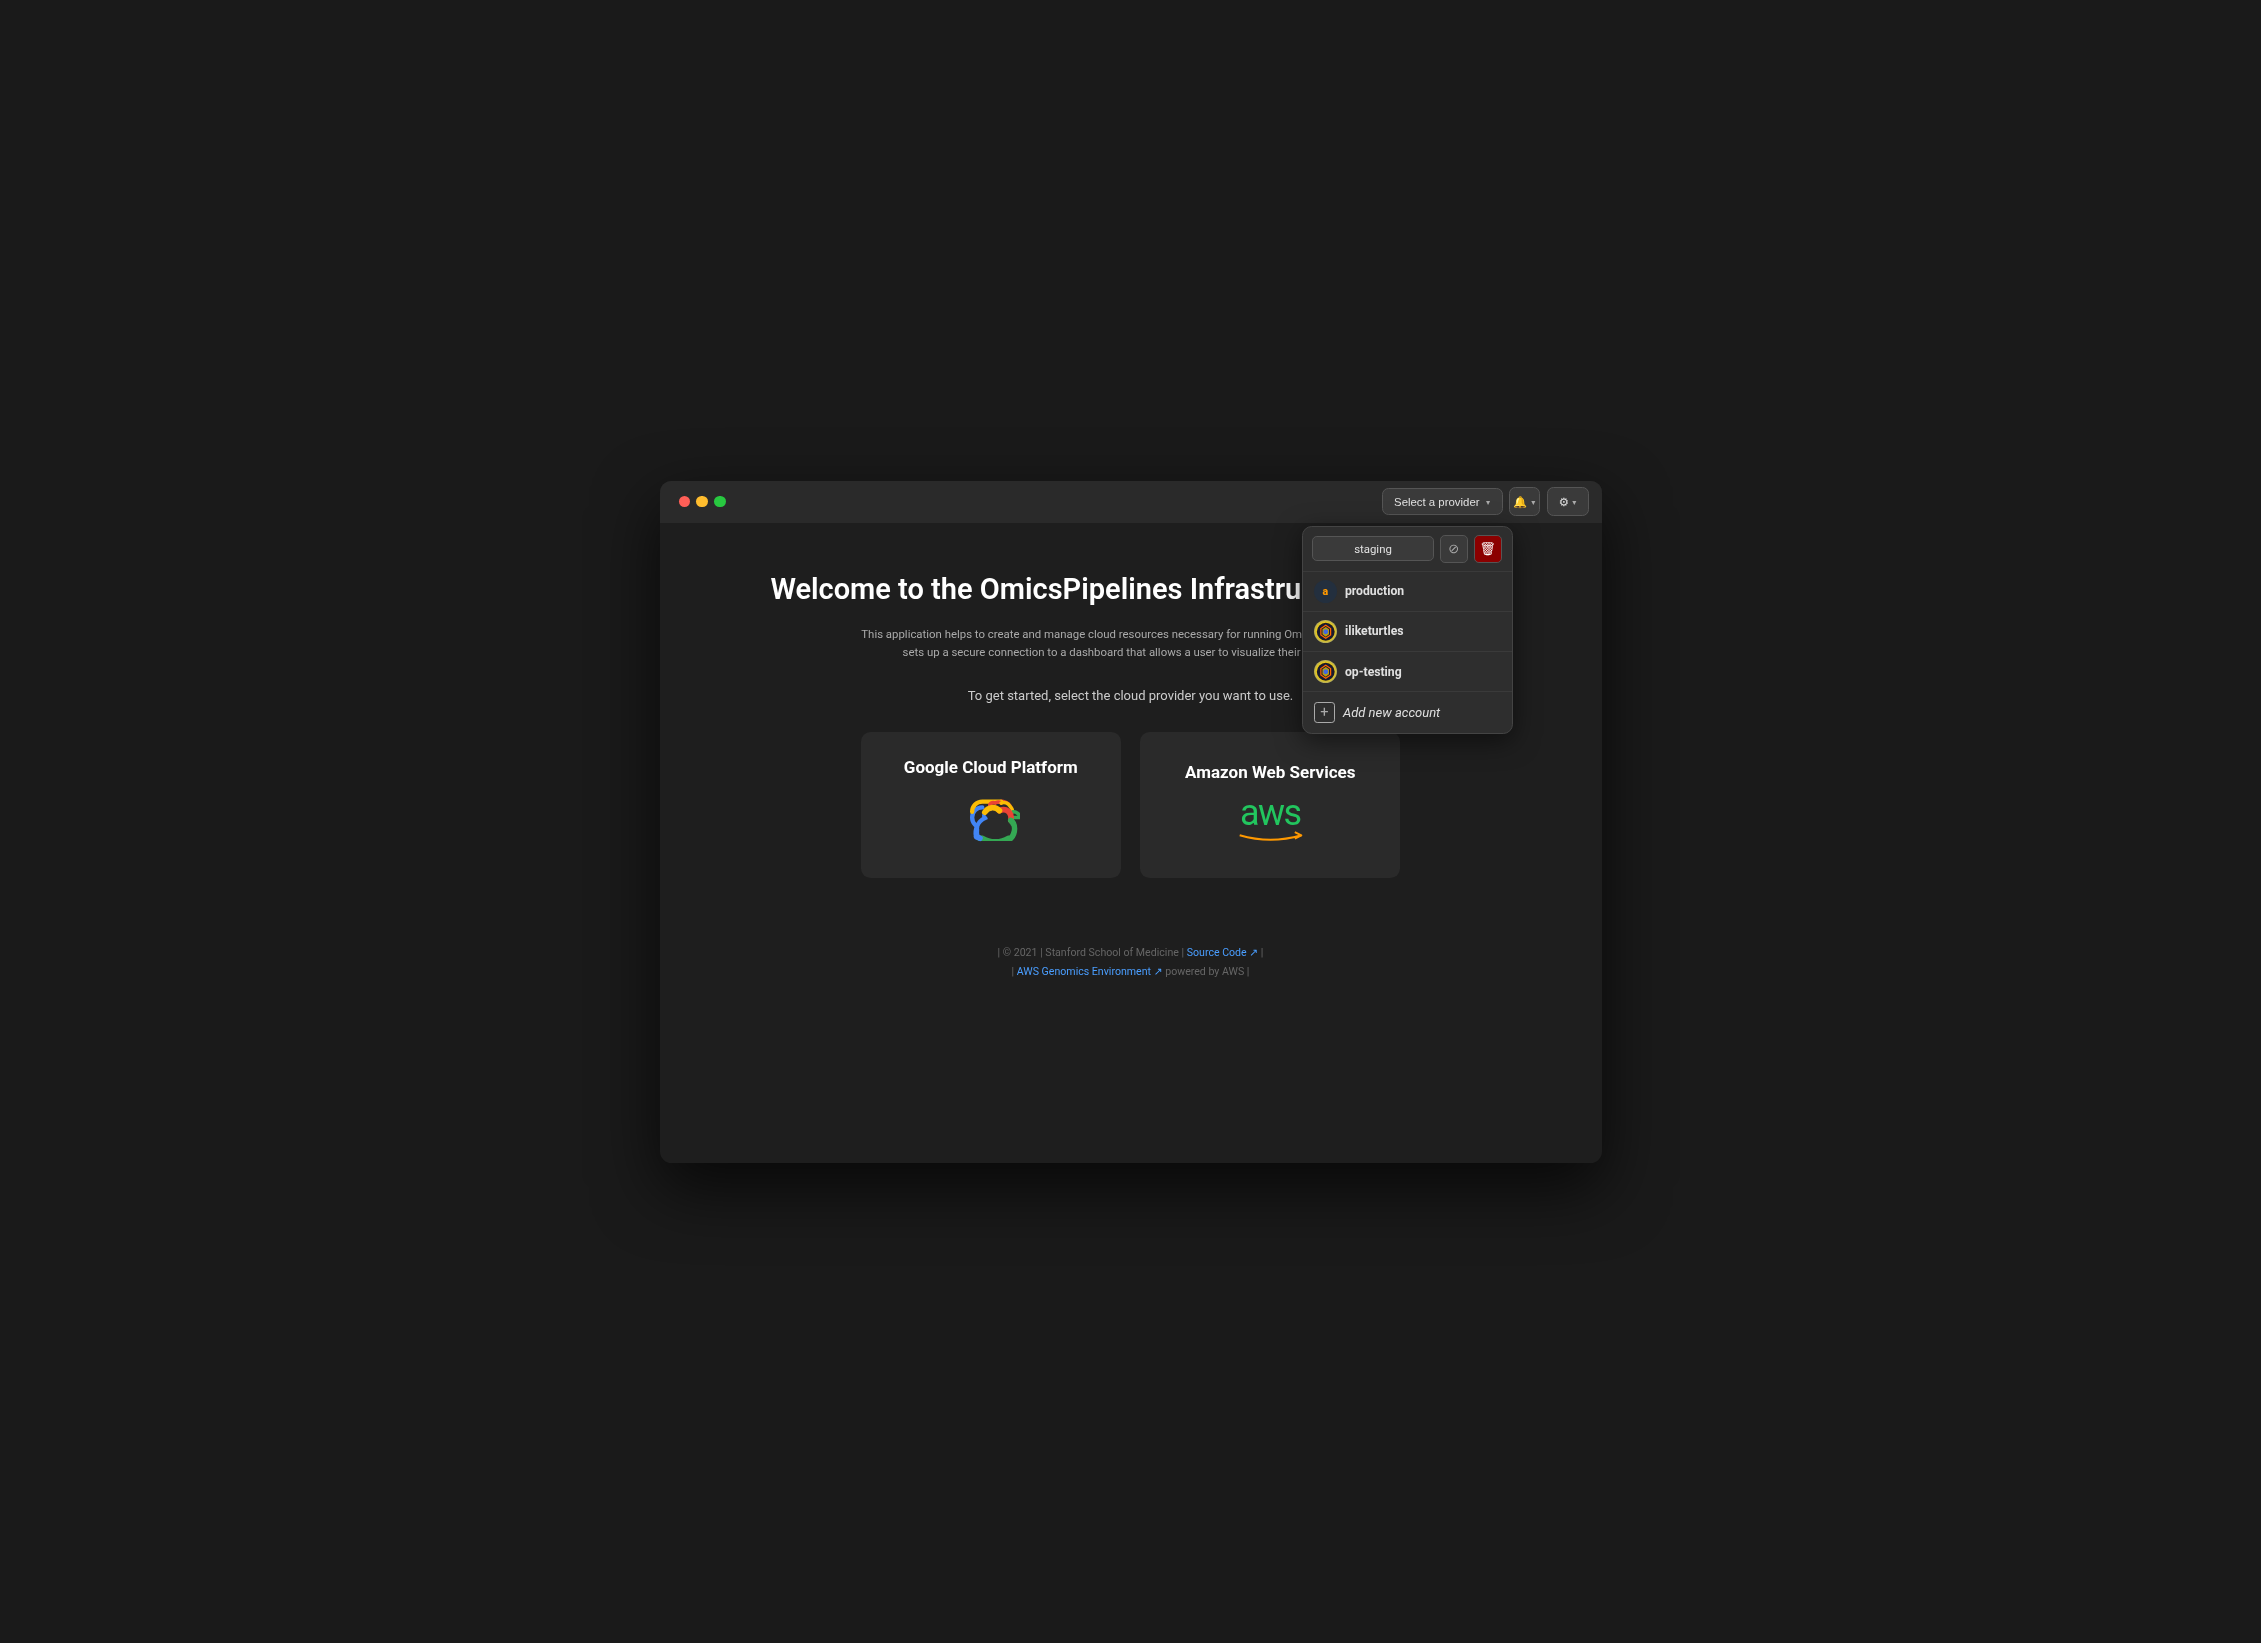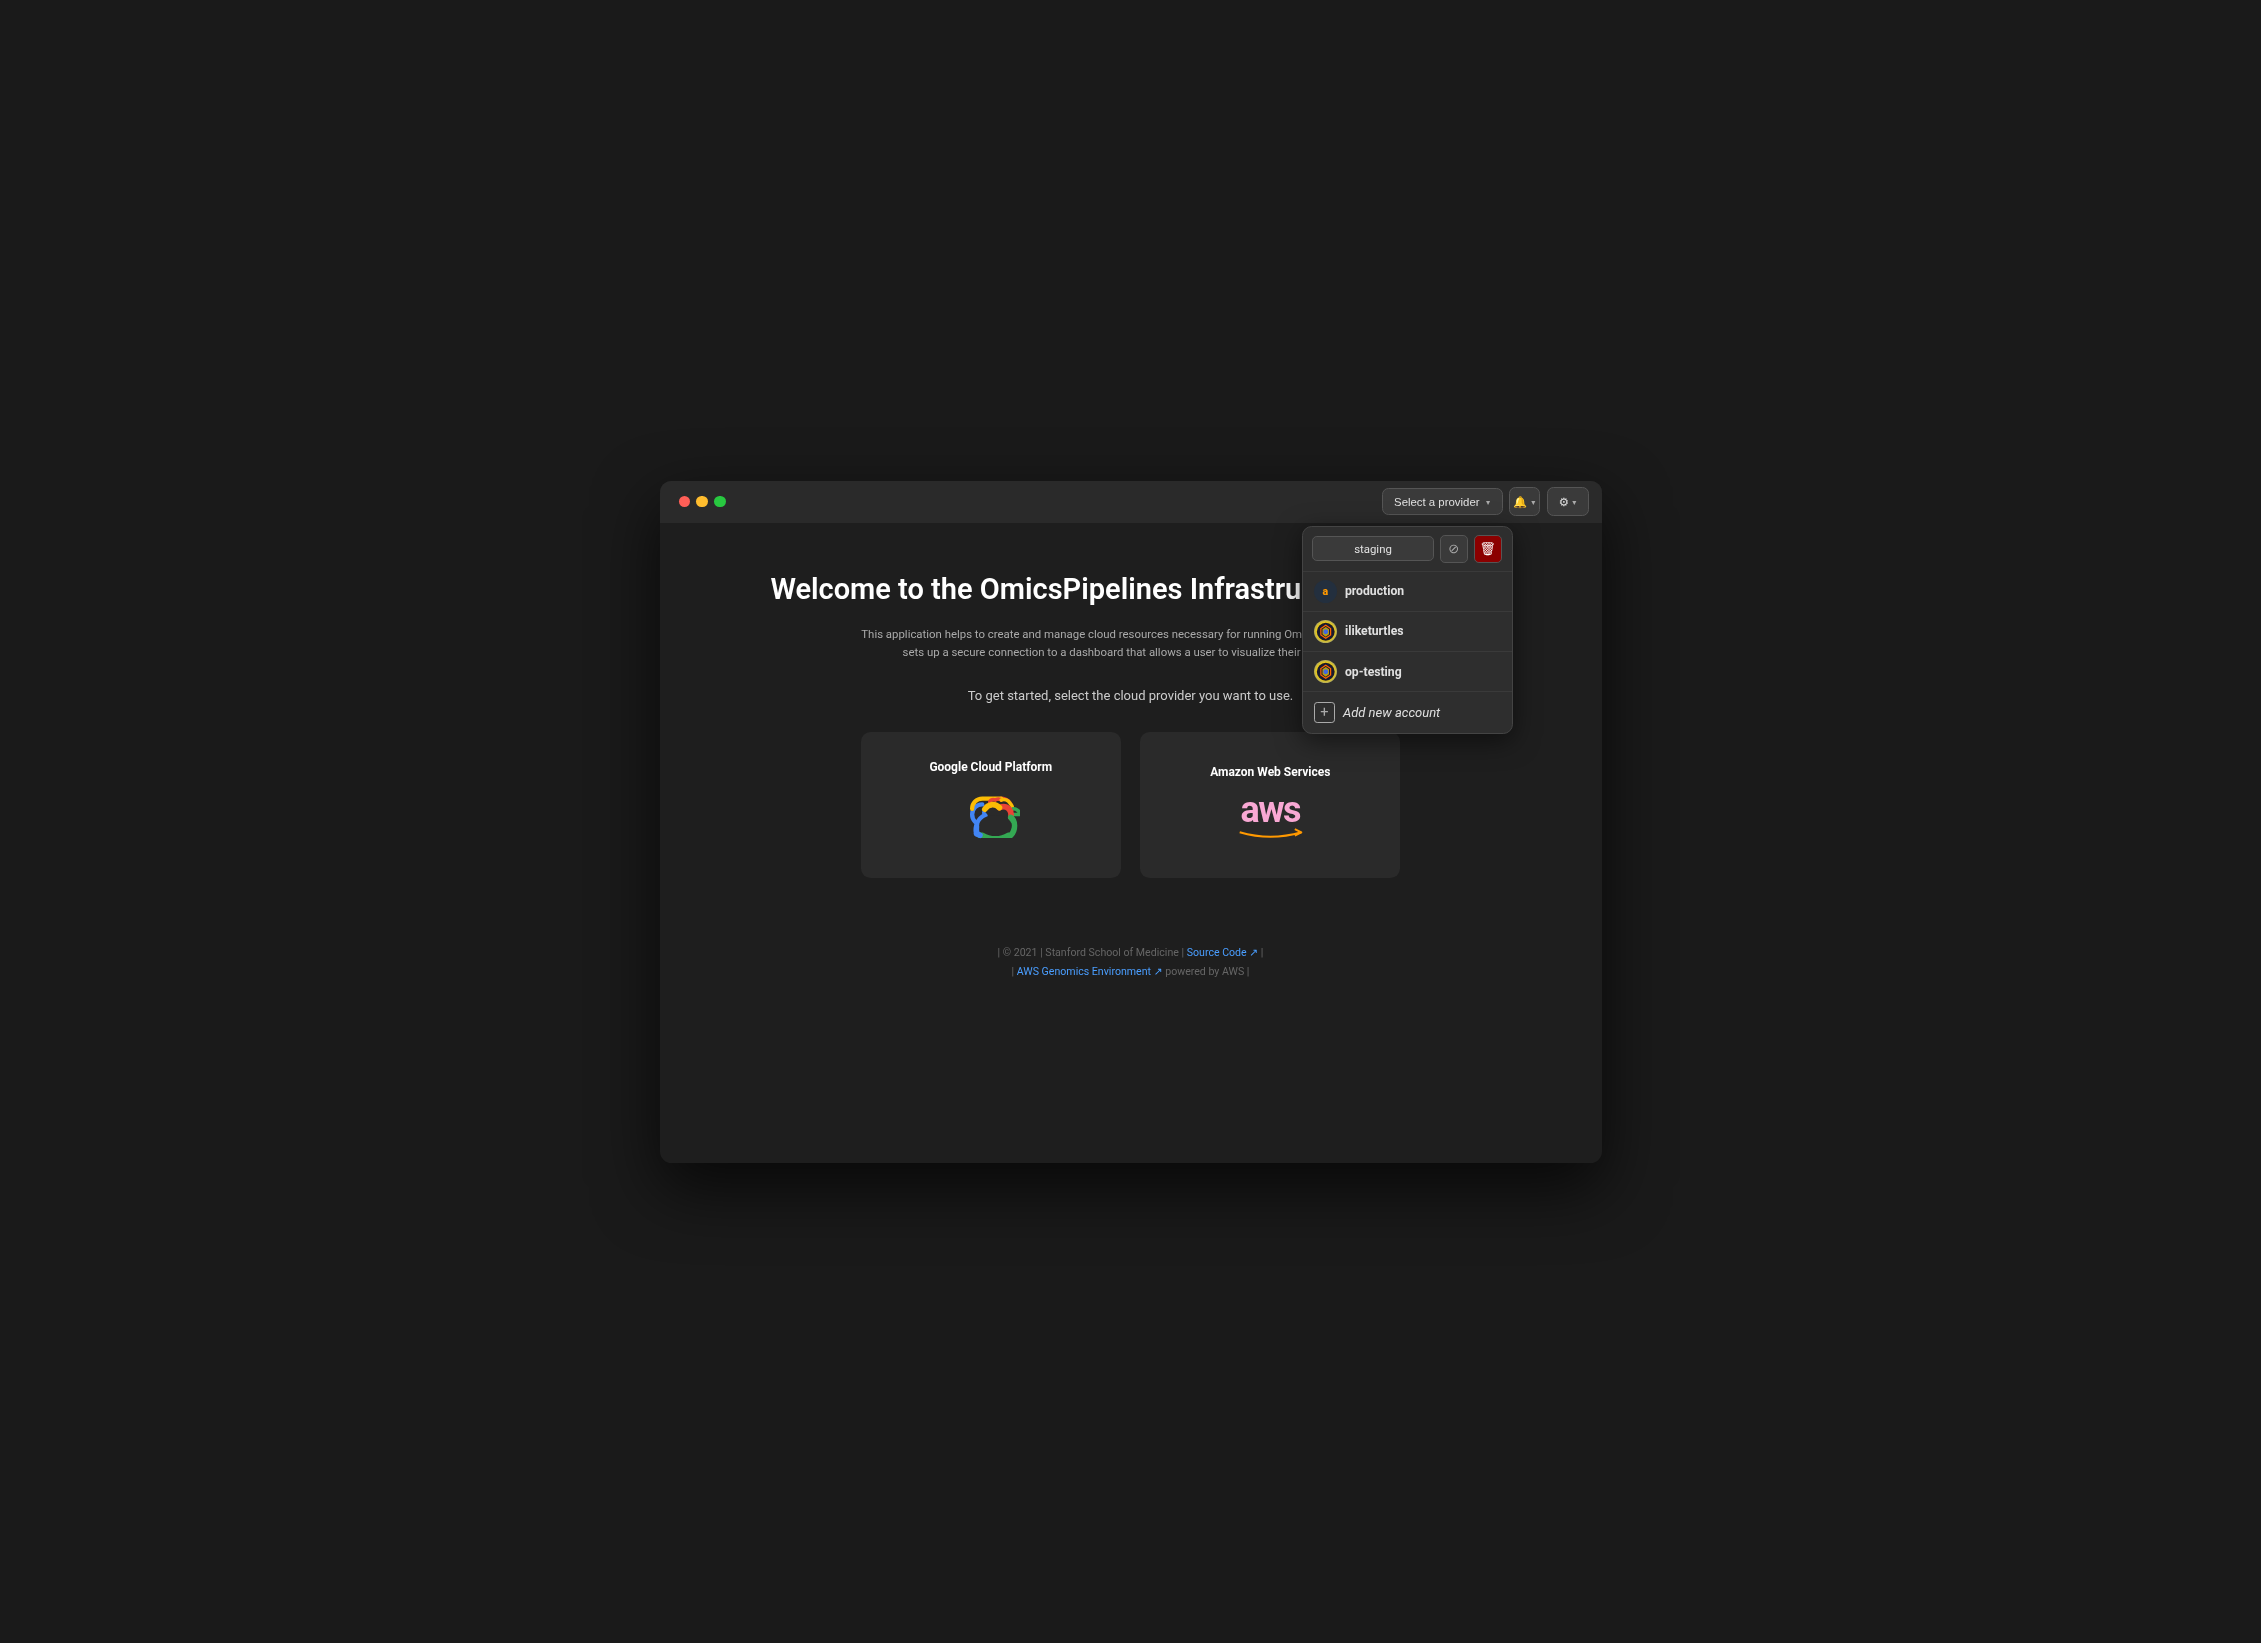--- a/index.html
+++ b/index.html
@@ -137,36 +137,36 @@
       display: flex;
       flex-direction: column;
       align-items: center;
       justify-content: center;
       gap: 13px;
       cursor: pointer;
       transition: background 0.2s;
     }
 
     .provider-card-title {
-      font-size: 12px;
+      font-size: 17px;
       font-weight: 700;
       color: white;
     }
 
     
     .gcp-icon {
       width: 58px;
       height: 58px;
     }
 
     
     .aws-logo {
       font-size: 36px;
-      font-weight: 700;
-      color: #f9a8d4;
+      font-weight: 400;
+      color: #22c55e;
       letter-spacing: -1.6px;
       line-height: 1;
     }
 
     .aws-arrow {
       color: #f90;
       font-size: 18px;
       margin-top: -4.9px;
     }
 

